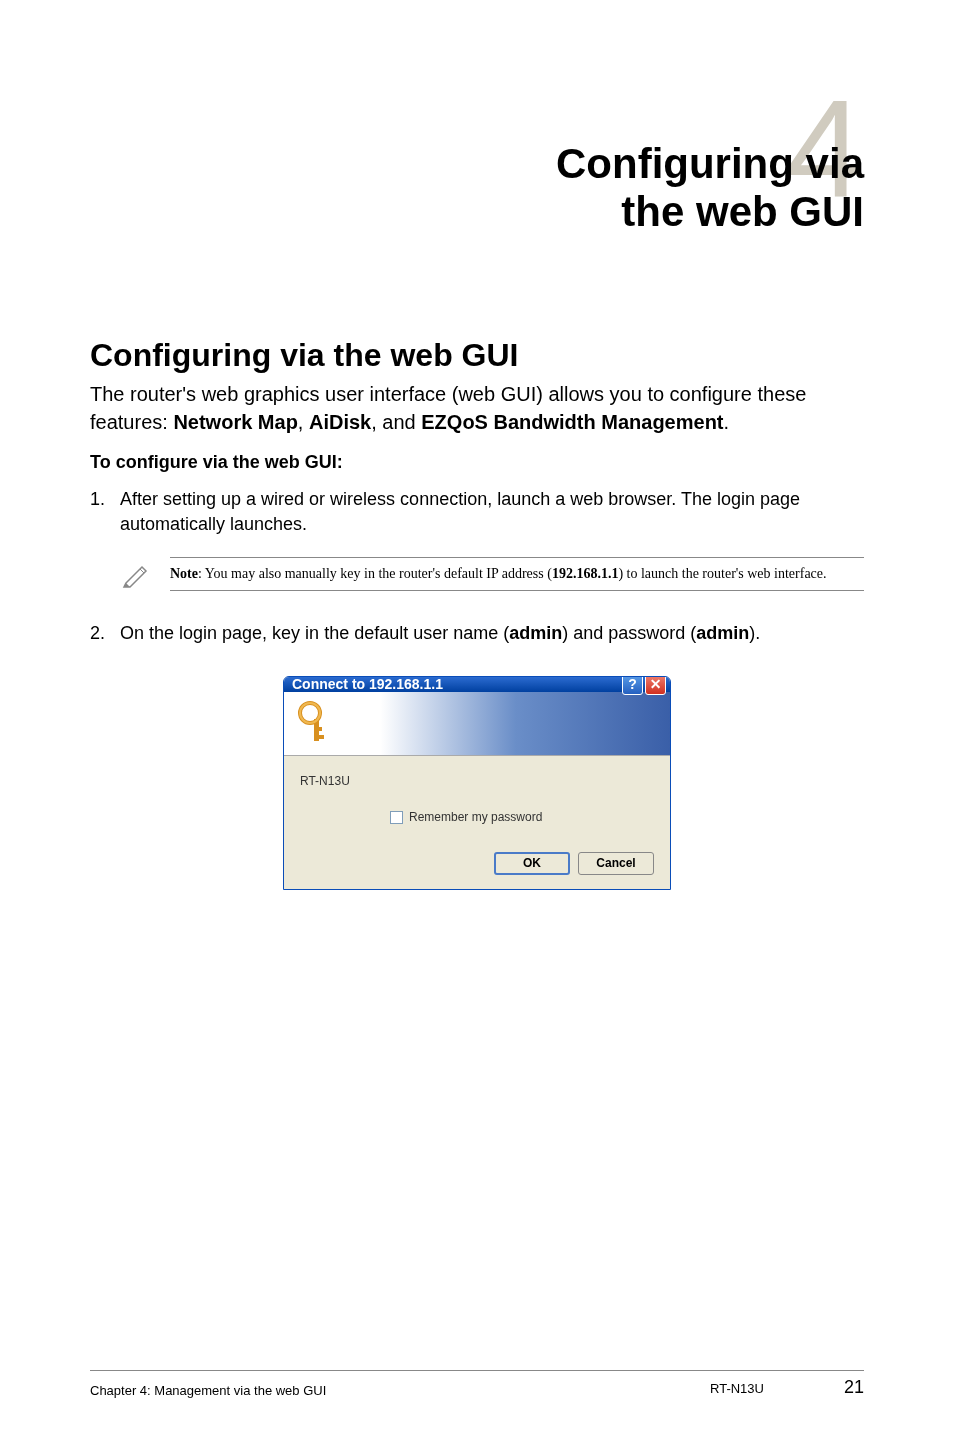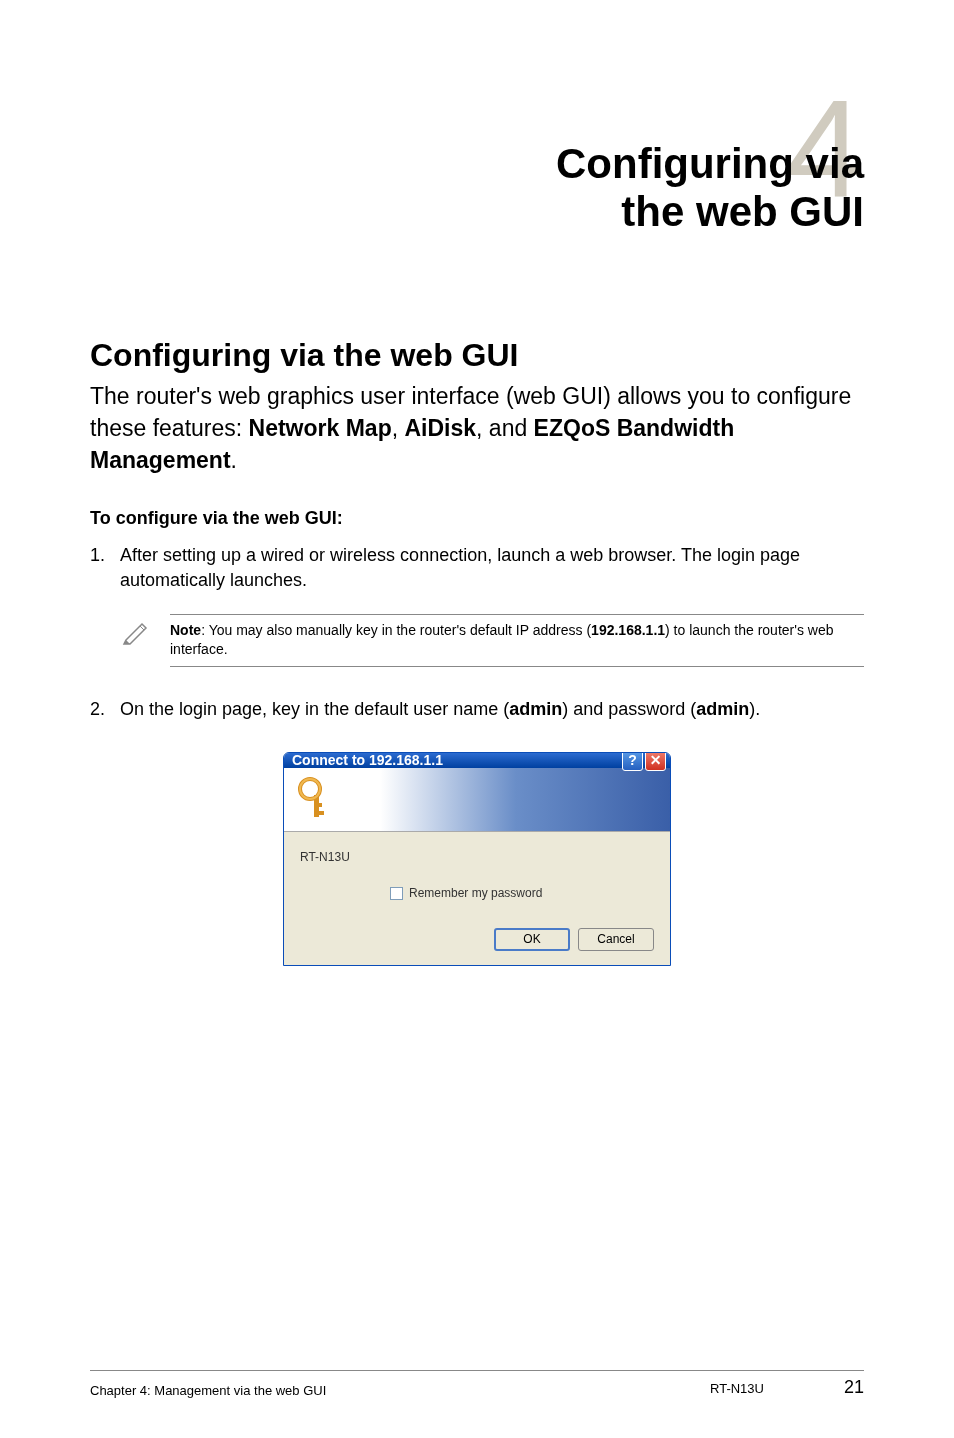--- a/index.html
+++ b/index.html
@@ -37,24 +37,24 @@
       line-height: 1.15;
       margin-top: 40px;
     }
     .section-heading {
       font-size: 32px;
       font-weight: bold;
       color: #000;
       margin-bottom: 6px;
     }
     .intro-text {
-      font-size: 23px;
+      font-size: 20px;
       color: #000;
       line-height: 1.4;
-      margin-bottom: 32px;
+      margin-bottom: 16px;
     }
     .bold {
       font-weight: bold;
     }
     .subheading {
       font-size: 18px;
       font-weight: bold;
       color: #000;
       margin-bottom: 14px;
     }
@@ -68,20 +68,21 @@
     }
     .numbered-item .num {
       position: absolute;
       left: 0;
     }
     .note-block {
       display: flex;
       align-items: flex-start;
       margin: 20px 0 30px 30px;
       padding: 0;
+      font-family: Liberation Serif, serif;
     }
     .note-icon {
       width: 32px;
       height: 32px;
       margin-right: 18px;
       flex-shrink: 0;
     }
     .note-content {
       border-top: 1px solid #888;
       border-bottom: 1px solid #888;
@@ -219,20 +220,21 @@
       margin-right: 6px;
     }
     .checkbox-label {
       font-size: 12px;
       color: #333;
     }
     .button-row {
       display: flex;
       justify-content: flex-end;
       gap: 8px;
+      font-weight: bold;
     }
     .dlg-button {
       width: 76px;
       height: 23px;
       font-size: 12px;
       background: #ece9d8;
       border: 1px solid #888;
       border-radius: 3px;
       display: flex;
       align-items: center;

